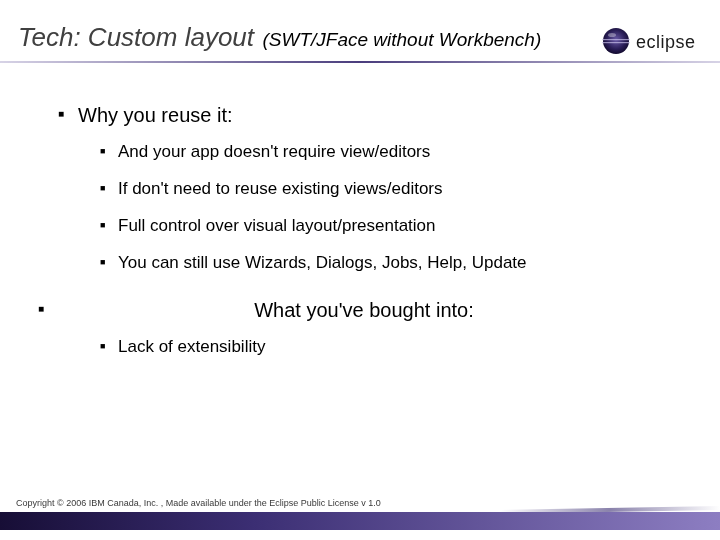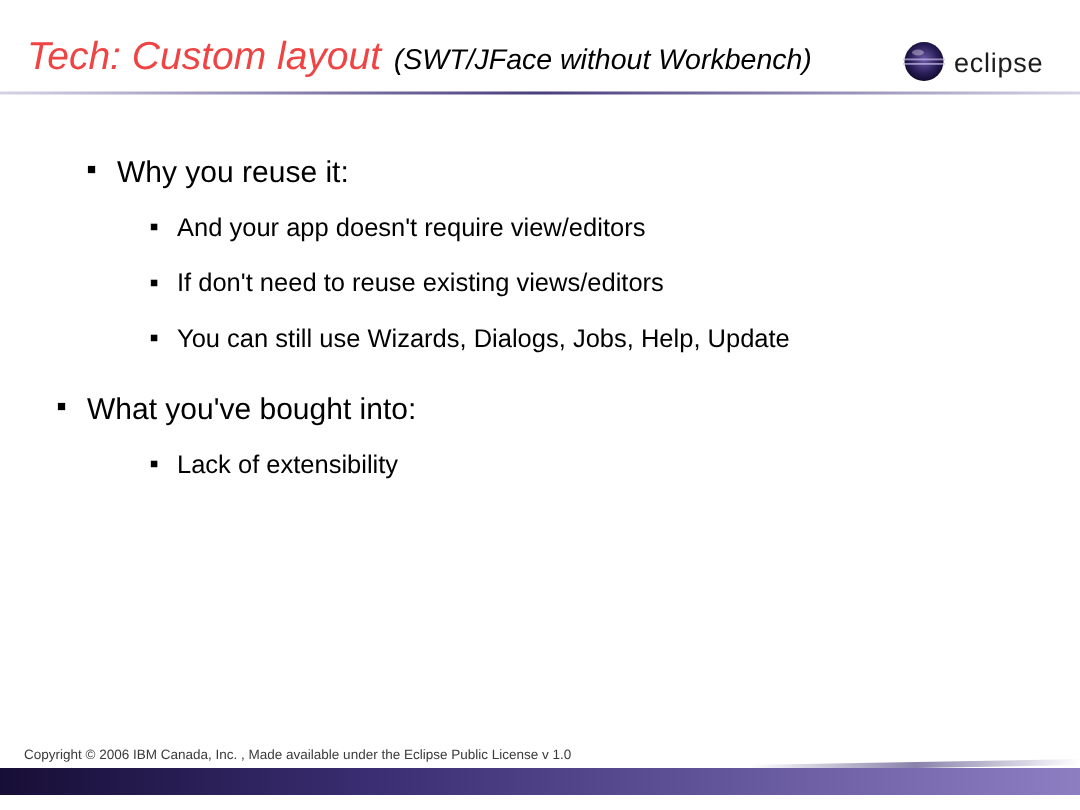--- a/index.html
+++ b/index.html
@@ -1,20 +1,20 @@
 <!DOCTYPE html>
 <html><head>
 <meta charset="utf-8">
 <style>
   * { margin: 0; padding: 0; box-sizing: border-box; }
   html, body { width: 720px; height: 540px; overflow: hidden; font-family: Arial, Helvetica, sans-serif; background: #ffffff; color: #000; }
   .slide { position: relative; width: 720px; height: 540px; }
 
   .titlebar { position: absolute; top: 22px; left: 18px; right: 0; height: 44px; }
-  .title-main { font-style: italic; font-size: 26px; font-weight: 400; color: #ef4444; display: inline; }
+  .title-main { font-style: italic; font-size: 26px; font-weight: 400; color: #404040; display: inline; }
   .title-sub  { font-style: italic; font-size: 19px; font-weight: 400; color: #000; display: inline; margin-left: 4px; }
 
   .logo-wrap { position: absolute; top: 22px; right: 14px; width: 112px; height: 38px; }
 
   .rule { position: absolute; top: 61px; left: 0; right: 0; height: 2px;
           background: linear-gradient(90deg, #d7d3e6 0%, #4a3d7d 50%, #d7d3e6 100%); }
 
   .content { position: absolute; top: 104px; left: 58px; right: 50px; }
   .lvl1 { font-size: 20px; color: #000; margin-bottom: 14px; position: relative; padding-left: 20px; }
   .lvl1::before { content: "■"; position: absolute; left: 0; top: 4px; font-size: 10px; color: #000; }
@@ -61,23 +61,24 @@
       <text x="42" y="26" font-family="Arial, Helvetica, sans-serif" font-size="18" fill="#1c1c1c" letter-spacing="0.5">eclipse</text>
     </svg>
   </div>
 
   <div class="rule"></div>
 
   <div class="content">
     <div class="lvl1">Why you reuse it:</div>
     <div class="lvl2">And your app doesn't require view/editors</div>
     <div class="lvl2">If don't need to reuse existing views/editors</div>
+    <div class="lvl2">Full control over visual layout/presentation</div>
     <div class="lvl2">You can still use Wizards, Dialogs, Jobs, Help, Update</div>
     <div class="section-gap"></div>
-    <div class="lvl1" style="margin-left:-20px;">What you've bought into:</div>
+    <div class="lvl1" style="margin-left:-20px;text-align:center;">What you've bought into:</div>
     <div class="lvl2">Lack of extensibility</div>
   </div>
 
   <div class="footer">
     <div class="footer-text">Copyright © 2006 IBM Canada, Inc. , Made available under the Eclipse Public License v 1.0</div>
     <div class="footer-streak"></div>
     <div class="footer-band"></div>
   </div>
 
 </div>

